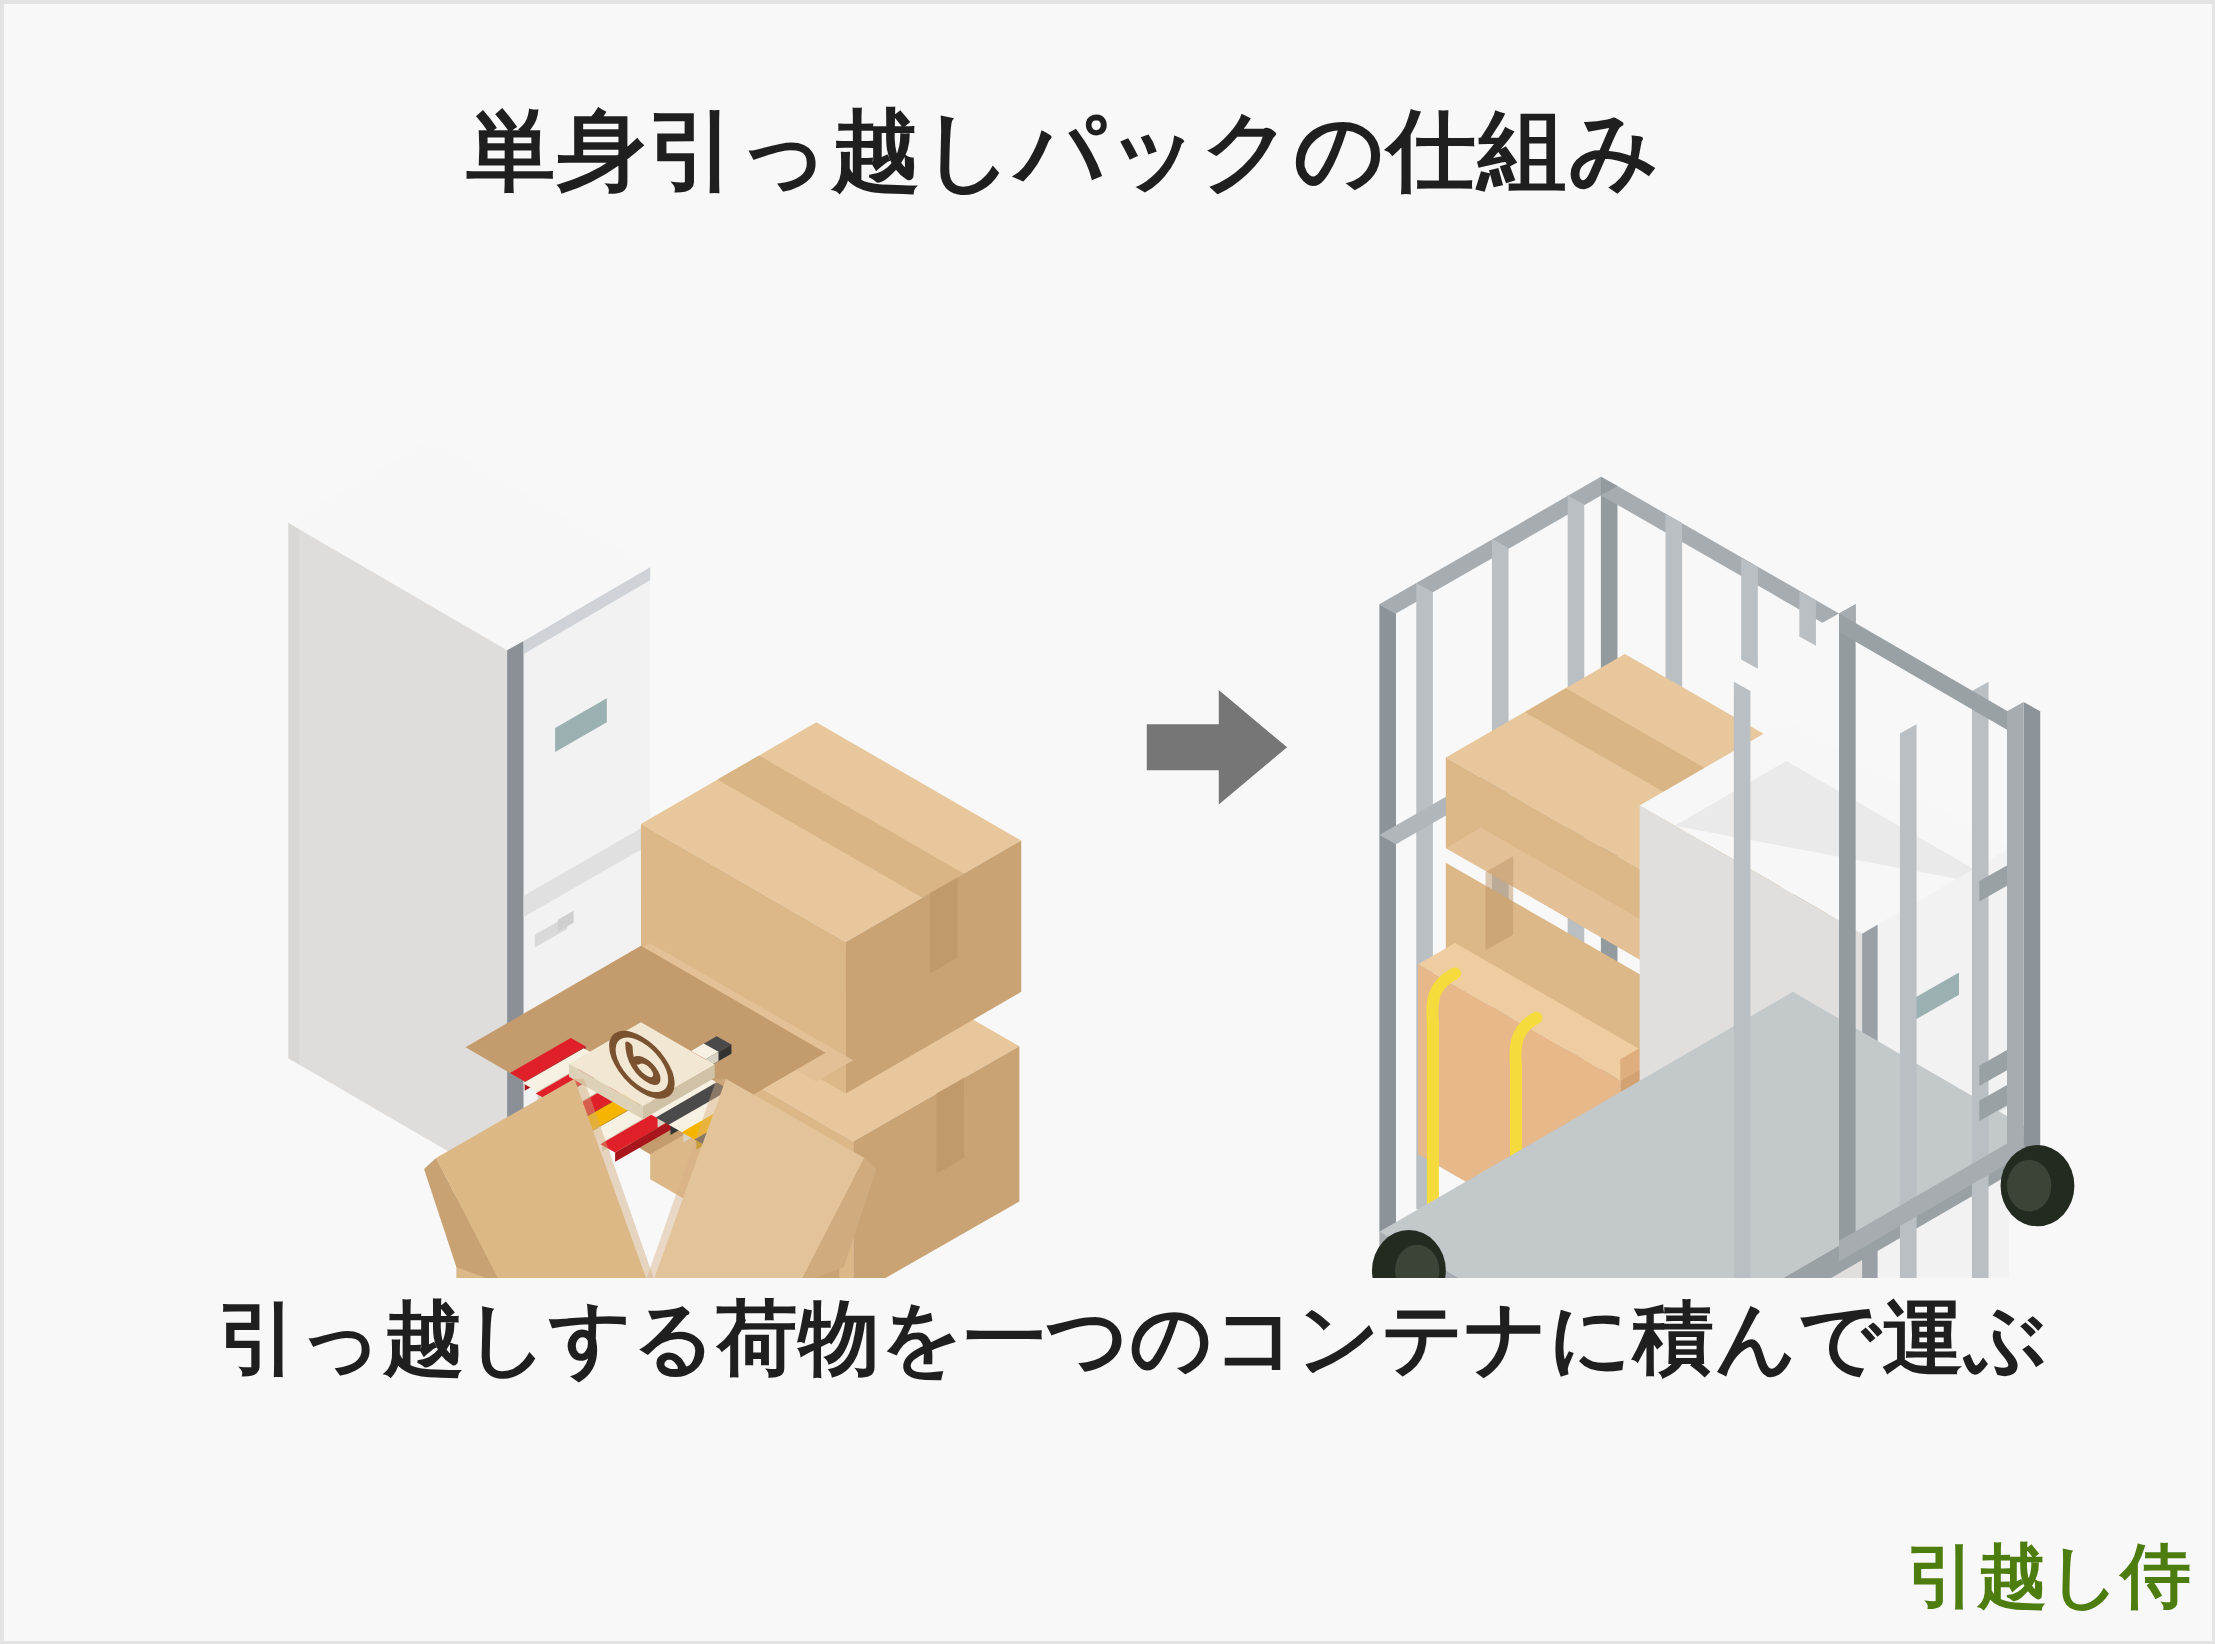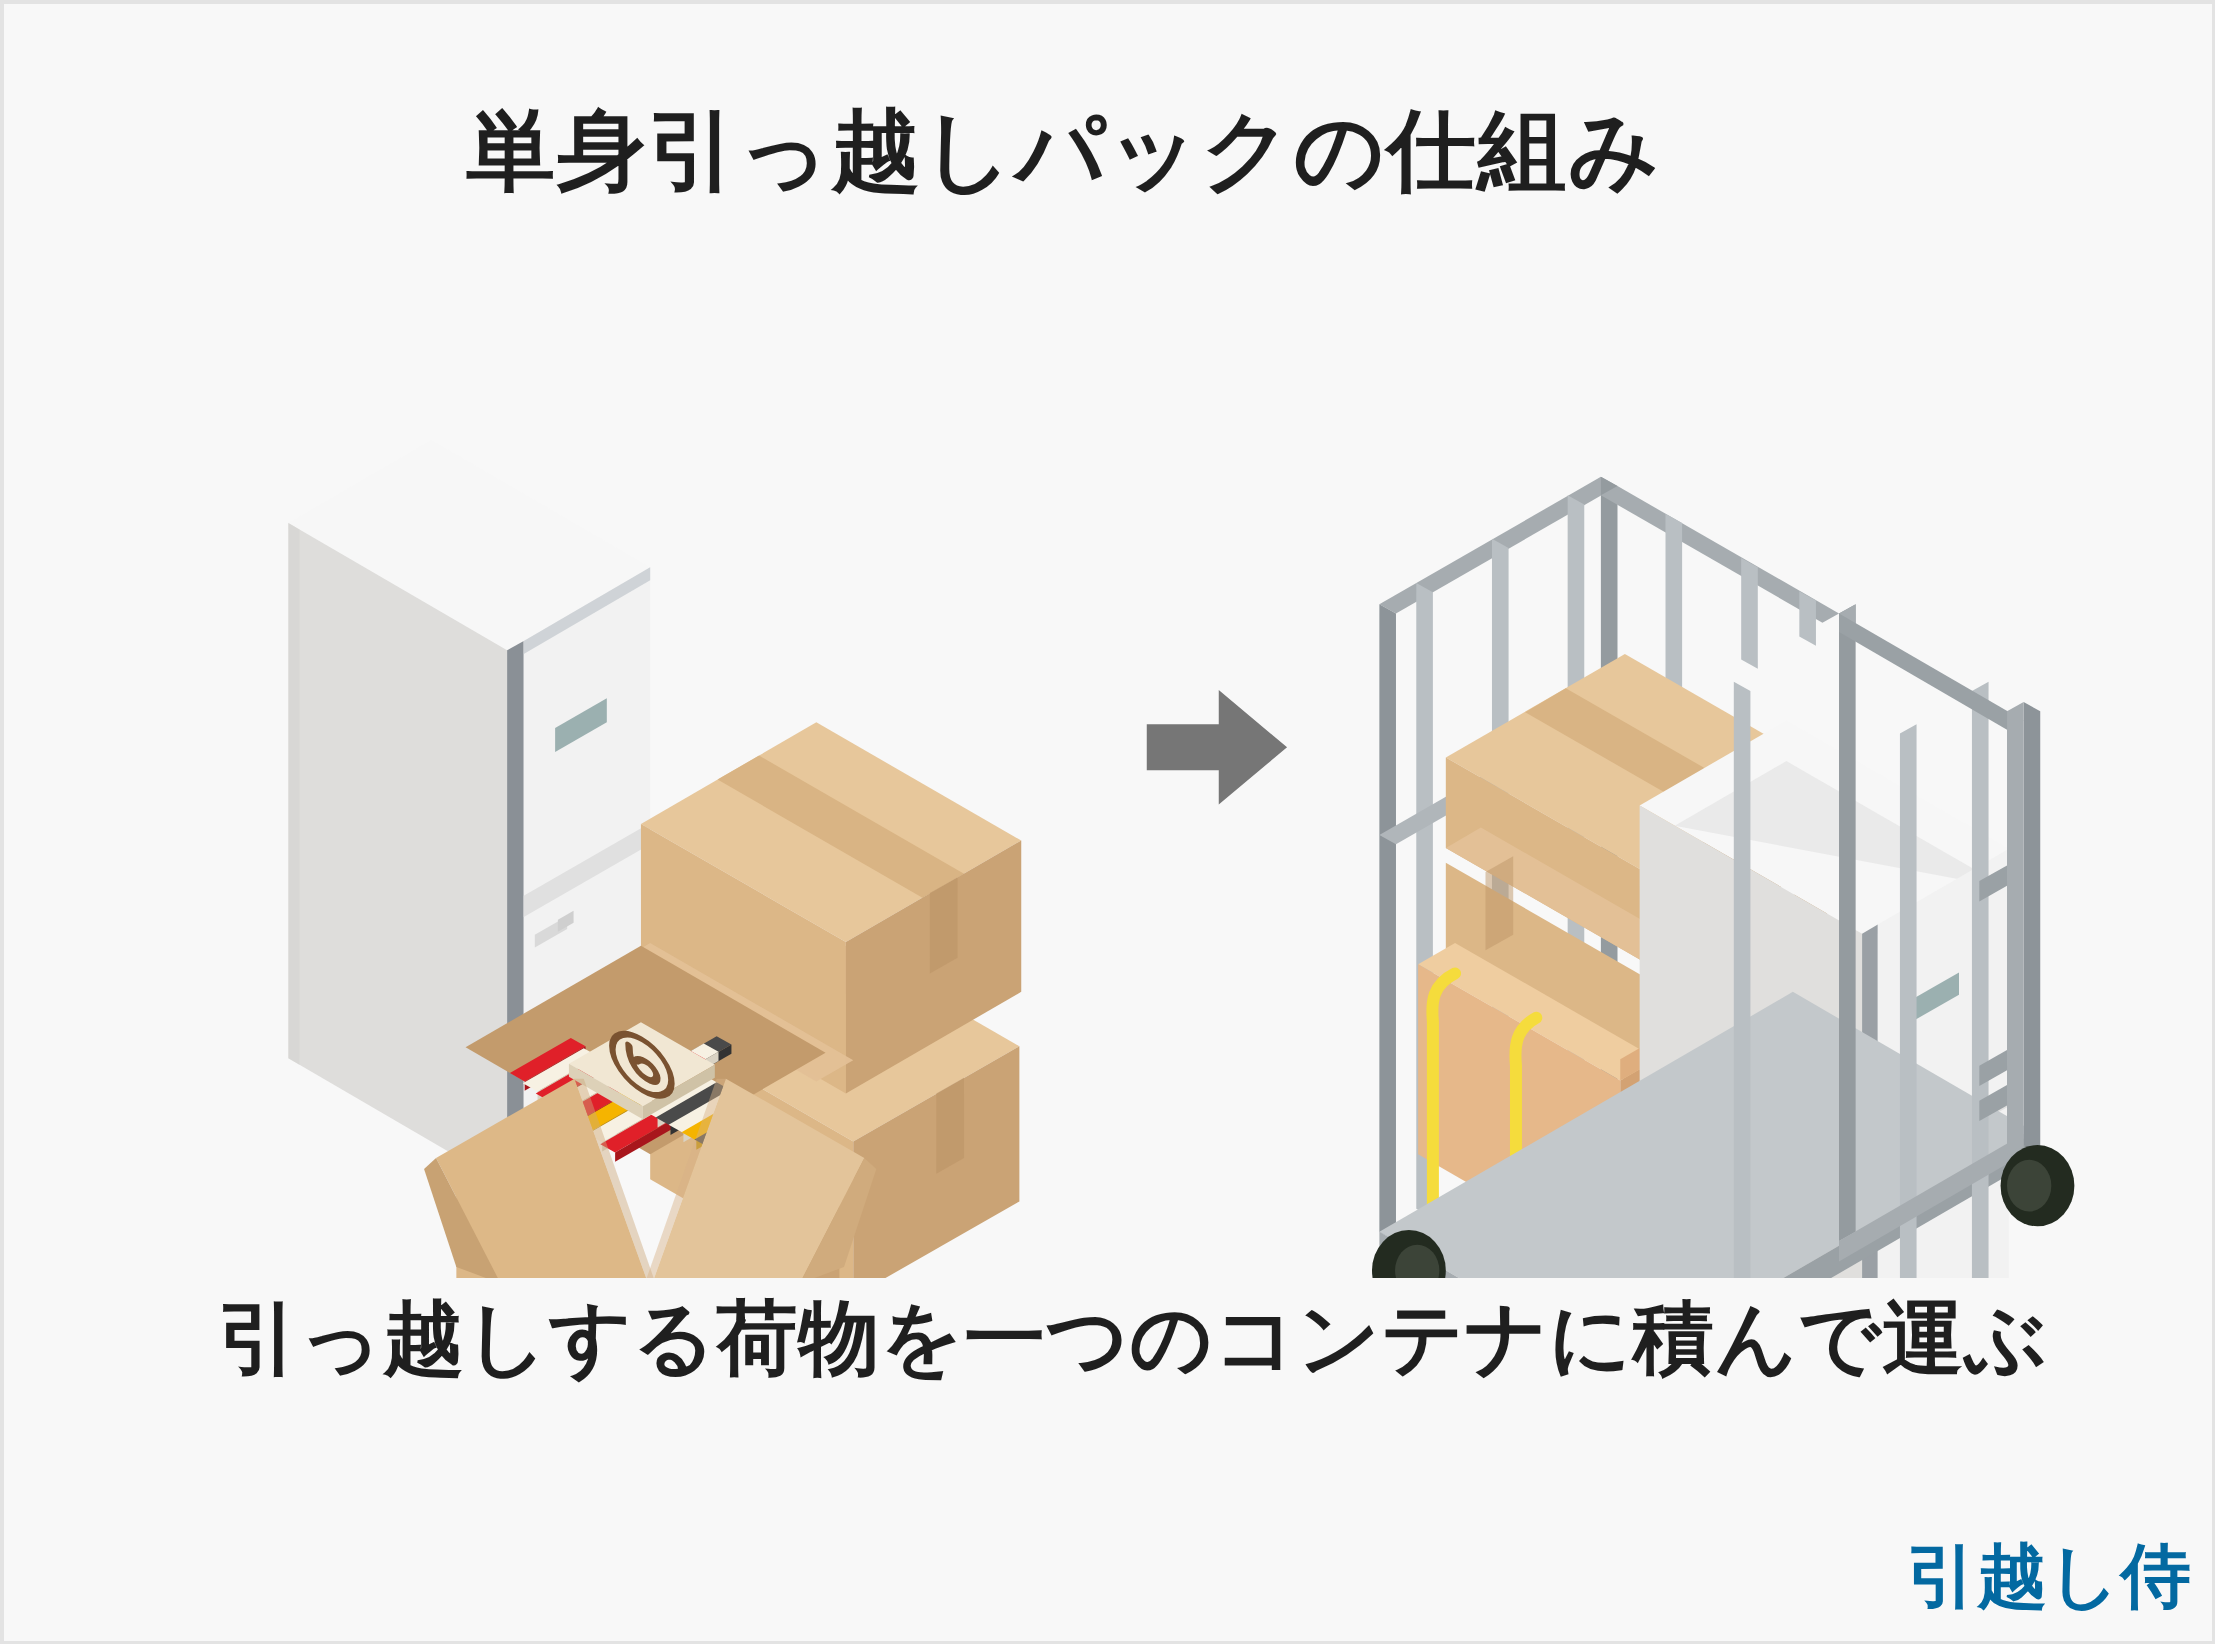--- a/index.html
+++ b/index.html
@@ -33,21 +33,21 @@
     font-weight:bold;
     color:#1f1f1f;
     letter-spacing:0.9px;
     white-space:nowrap;
     padding-left:25px;
   }
   
   #logo{
     position:absolute;right:20px;bottom:16.6px;
     font-size:70px;font-weight:bold;
-    color:#0369a1;
+    color:#4d7c0f;
     letter-spacing:0.9px;
     white-space:nowrap;
   }
   
   #stage{
     position:absolute;left:0;top:231px;
     width:2208px;height:1043px;
   }
   svg{display:block;}
 </style>

